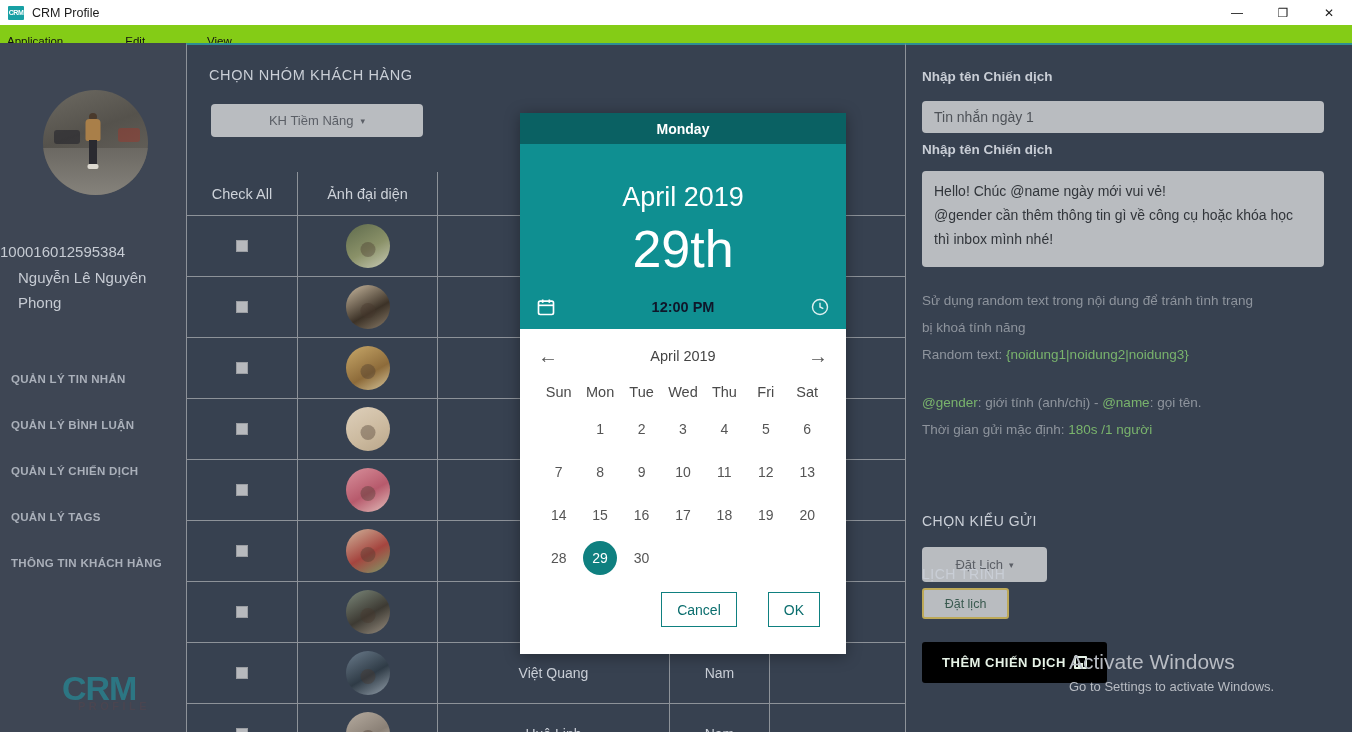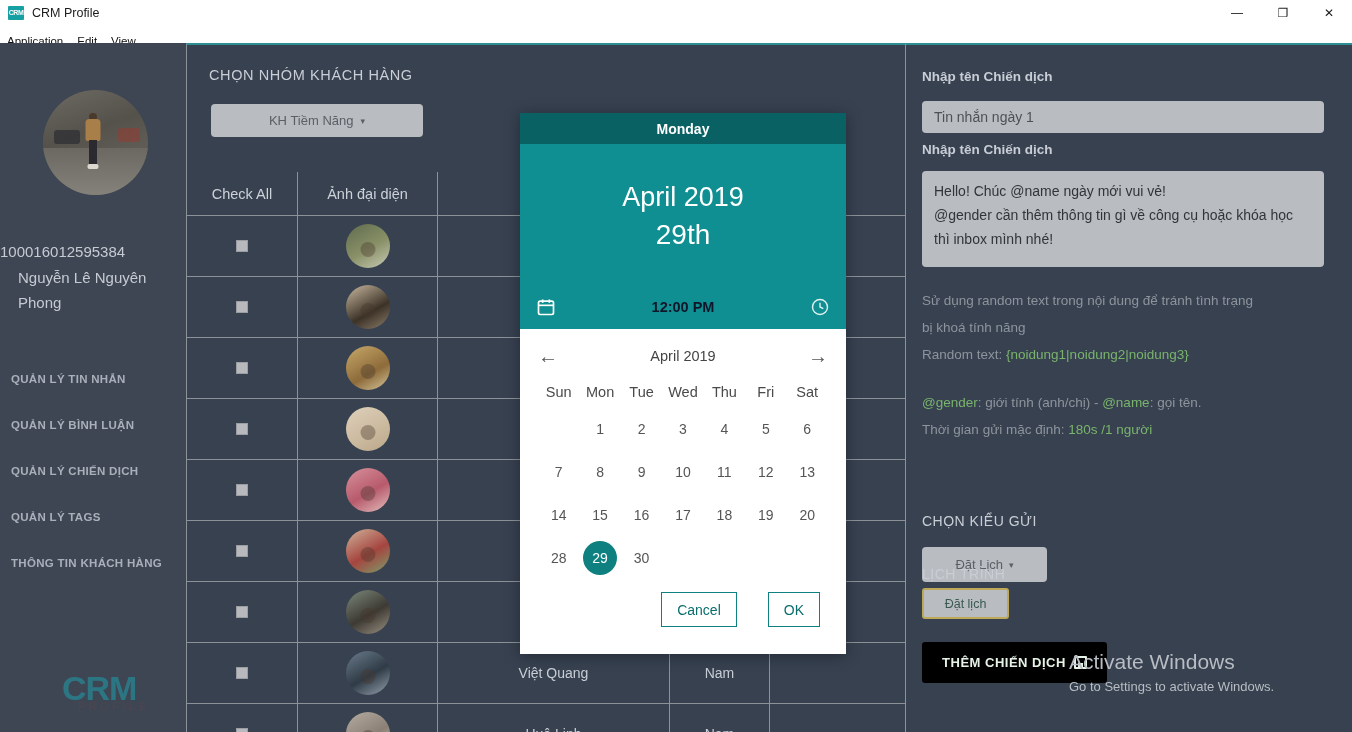--- a/index.html
+++ b/index.html
@@ -28,22 +28,23 @@
   .tb-title { font-size: 12.5px; color: #1b1b1b; }
   .tb-controls { margin-left: auto; display: flex; height: 25px; }
   .tb-btn {
     width: 46px; height: 25px; display: flex; align-items: center;
     justify-content: center; font-size: 12px; color: #1a1a1a;
   }
 
   
   .menubar {
     position: absolute; top: 25px; left: 0; width: 1352px; height: 34px;
-    background: #ffffff; display: flex; align-items: center;
+    background: #84cc16; display: flex; align-items: center;
     border-bottom: 1px solid #d8d8d8;
+    gap: 48px;
   }
   .menu-item {
     font-size: 11.5px; color: #111; padding: 1px 7px 2px 7px; cursor: default;
   }
 
   
   .purple-accent {
     position: absolute; top: 43px; right: 0; width: 62px; height: 8px;
     background: #6b2d8f;
   }
@@ -251,21 +252,21 @@
   .dp-weekday {
     height: 31px; background: #0a6163; color: #ffffff;
     display: flex; align-items: center; justify-content: center;
     font-size: 14px; font-weight: bold;
   }
   .dp-hero {
     height: 185px; background: #0f8f91; position: relative;
     display: flex; flex-direction: column; align-items: center;
   }
   .dp-month { margin-top: 38px; font-size: 27px; color: #fff; }
-  .dp-day { margin-top: 6px; font-size: 28px; color: #fff; }
+  .dp-day { margin-top: 6px; font-size: 52px; color: #fff; }
   .dp-timerow {
     position: absolute; bottom: 0; left: 0; width: 100%; height: 44px;
     display: flex; align-items: center; justify-content: space-between;
     padding: 0 16px;
   }
   .dp-time { font-size: 14.5px; color: #0f172a; font-weight: bold;
              position: absolute; left: 0; width: 100%; text-align: center; }
   .ico-cal, .ico-clock { width: 20px; height: 20px; cursor: pointer; }
   .dp-nav {
     height: 40px; display: flex; align-items: center;

